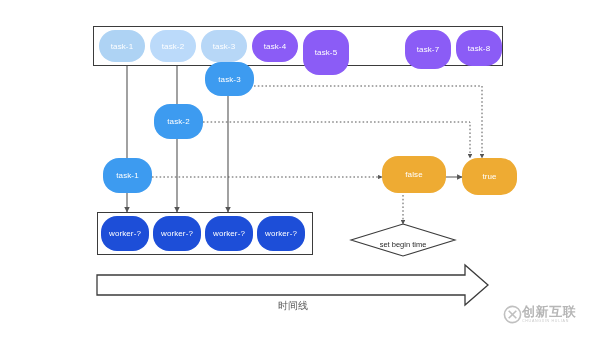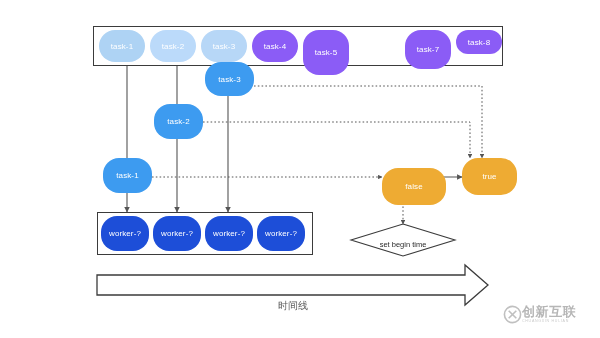--- a/index.html
+++ b/index.html
@@ -154,32 +154,32 @@
 
   <div class="frame" style="left:93px; top:26px; width:410px; height:40px;"></div>
   <div class="frame" style="left:97px; top:212px; width:216px; height:43px;"></div>
 
   <div class="node task-faded-1" style="left:99px; top:30px; width:46px; height:32px;">task-1</div>
   <div class="node task-faded-2" style="left:150px; top:30px; width:46px; height:32px;">task-2</div>
   <div class="node task-faded-3" style="left:201px; top:30px; width:46px; height:32px;">task-3</div>
   <div class="node task-queued" style="left:252px; top:30px; width:46px; height:32px;">task-4</div>
   <div class="node task-queued" style="left:303px; top:30px; width:46px; height:45px;">task-5</div>
   <div class="node task-queued" style="left:405px; top:30px; width:46px; height:39px;">task-7</div>
-  <div class="node task-queued" style="left:456px; top:30px; width:46px; height:24px;">task-8</div>
+  <div class="node task-queued" style="left:456px; top:30px; width:46px; height:36px;">task-8</div>
 
   <div class="node task-active" style="left:205px; top:62px; width:49px; height:34px;">task-3</div>
   <div class="node task-active" style="left:154px; top:104px; width:49px; height:35px;">task-2</div>
   <div class="node task-active" style="left:103px; top:158px; width:49px; height:35px;">task-1</div>
 
   <div class="node worker" style="left:101px; top:216px; width:48px; height:35px;">worker-?</div>
   <div class="node worker" style="left:153px; top:216px; width:48px; height:35px;">worker-?</div>
   <div class="node worker" style="left:205px; top:216px; width:48px; height:35px;">worker-?</div>
   <div class="node worker" style="left:257px; top:216px; width:48px; height:35px;">worker-?</div>
 
-  <div class="node decision-state" style="left:382px; top:168px; width:64px; height:37px;">false</div>
+  <div class="node decision-state" style="left:382px; top:156px; width:64px; height:37px;">false</div>
   <div class="node decision-state" style="left:462px; top:158px; width:55px; height:37px;">true</div>
 
   <div class="diamond-label" style="left:351px; top:240px; width:104px;">set begin time</div>
 
   <div class="timeline-label" style="left:278px; top:299px;">时间线</div>
 
   <div id="watermark">
     <svg class="wm-mark" viewBox="0 0 40 40">
       <circle cx="20" cy="20" r="17" fill="none" stroke="#9a9a9a" stroke-width="3.4"></circle>
       <path d="M 12 12 L 28 28 M 28 12 L 12 28" stroke="#9a9a9a" stroke-width="3.4" fill="none"></path>

